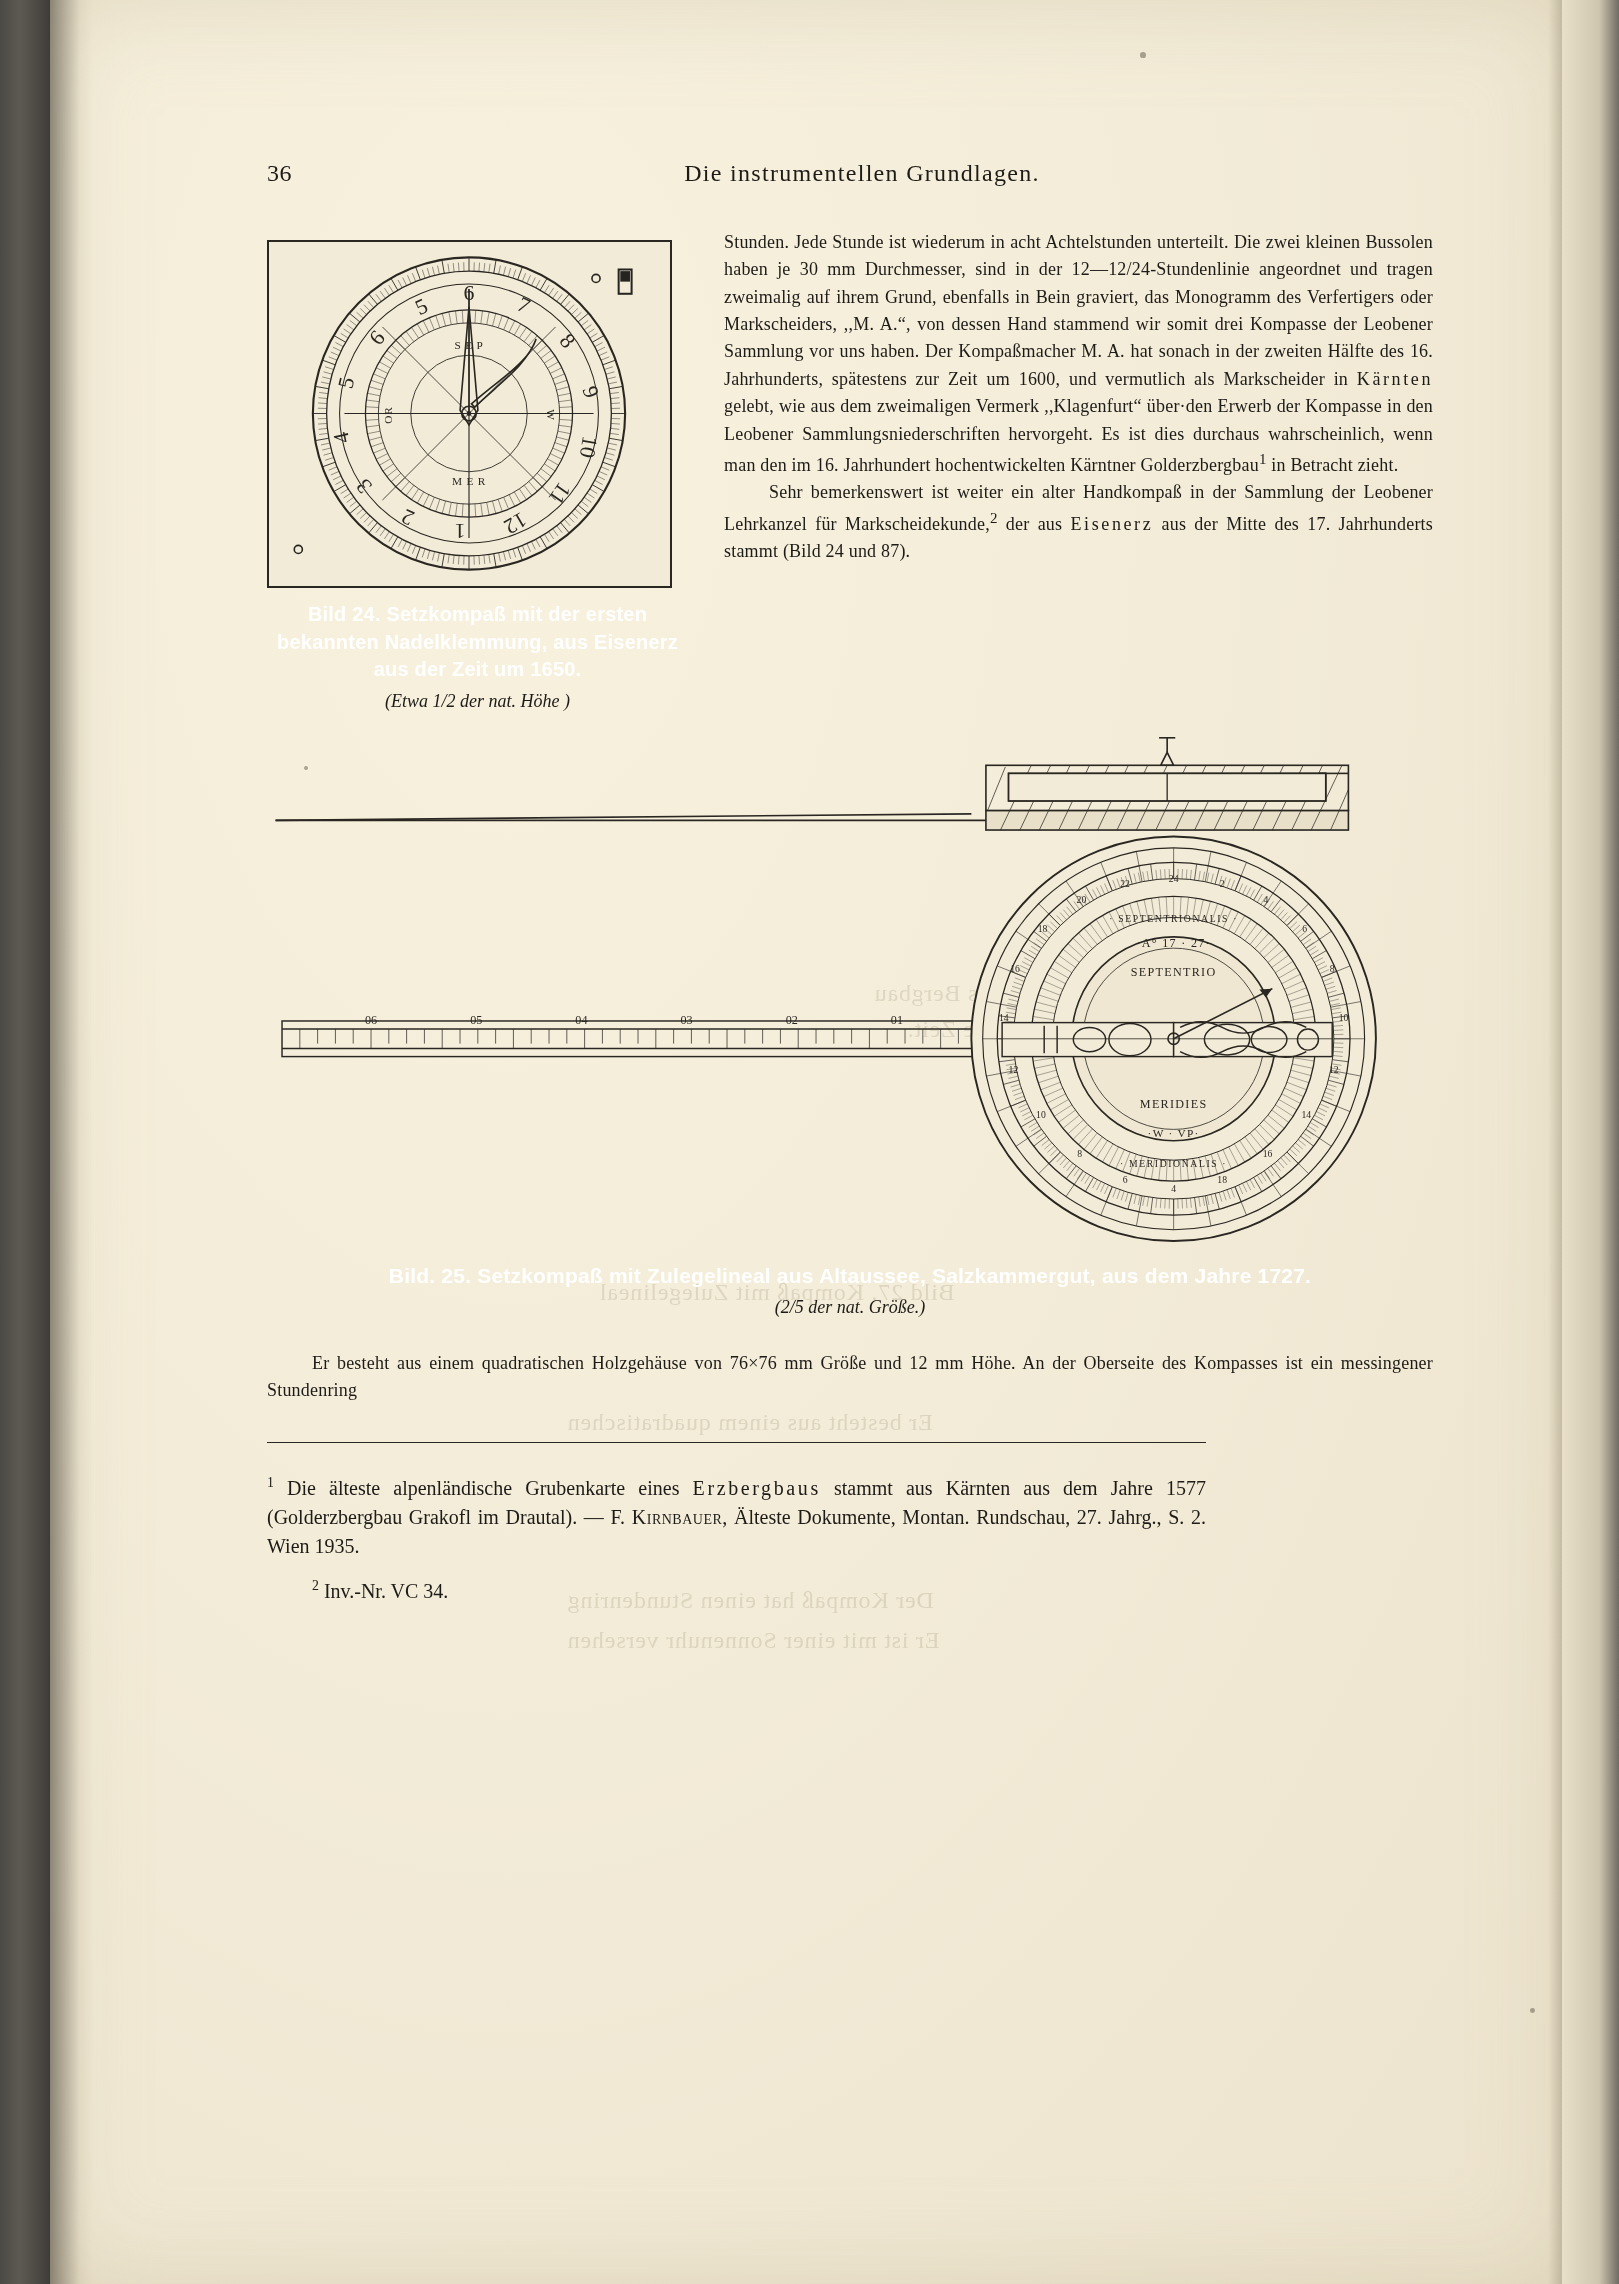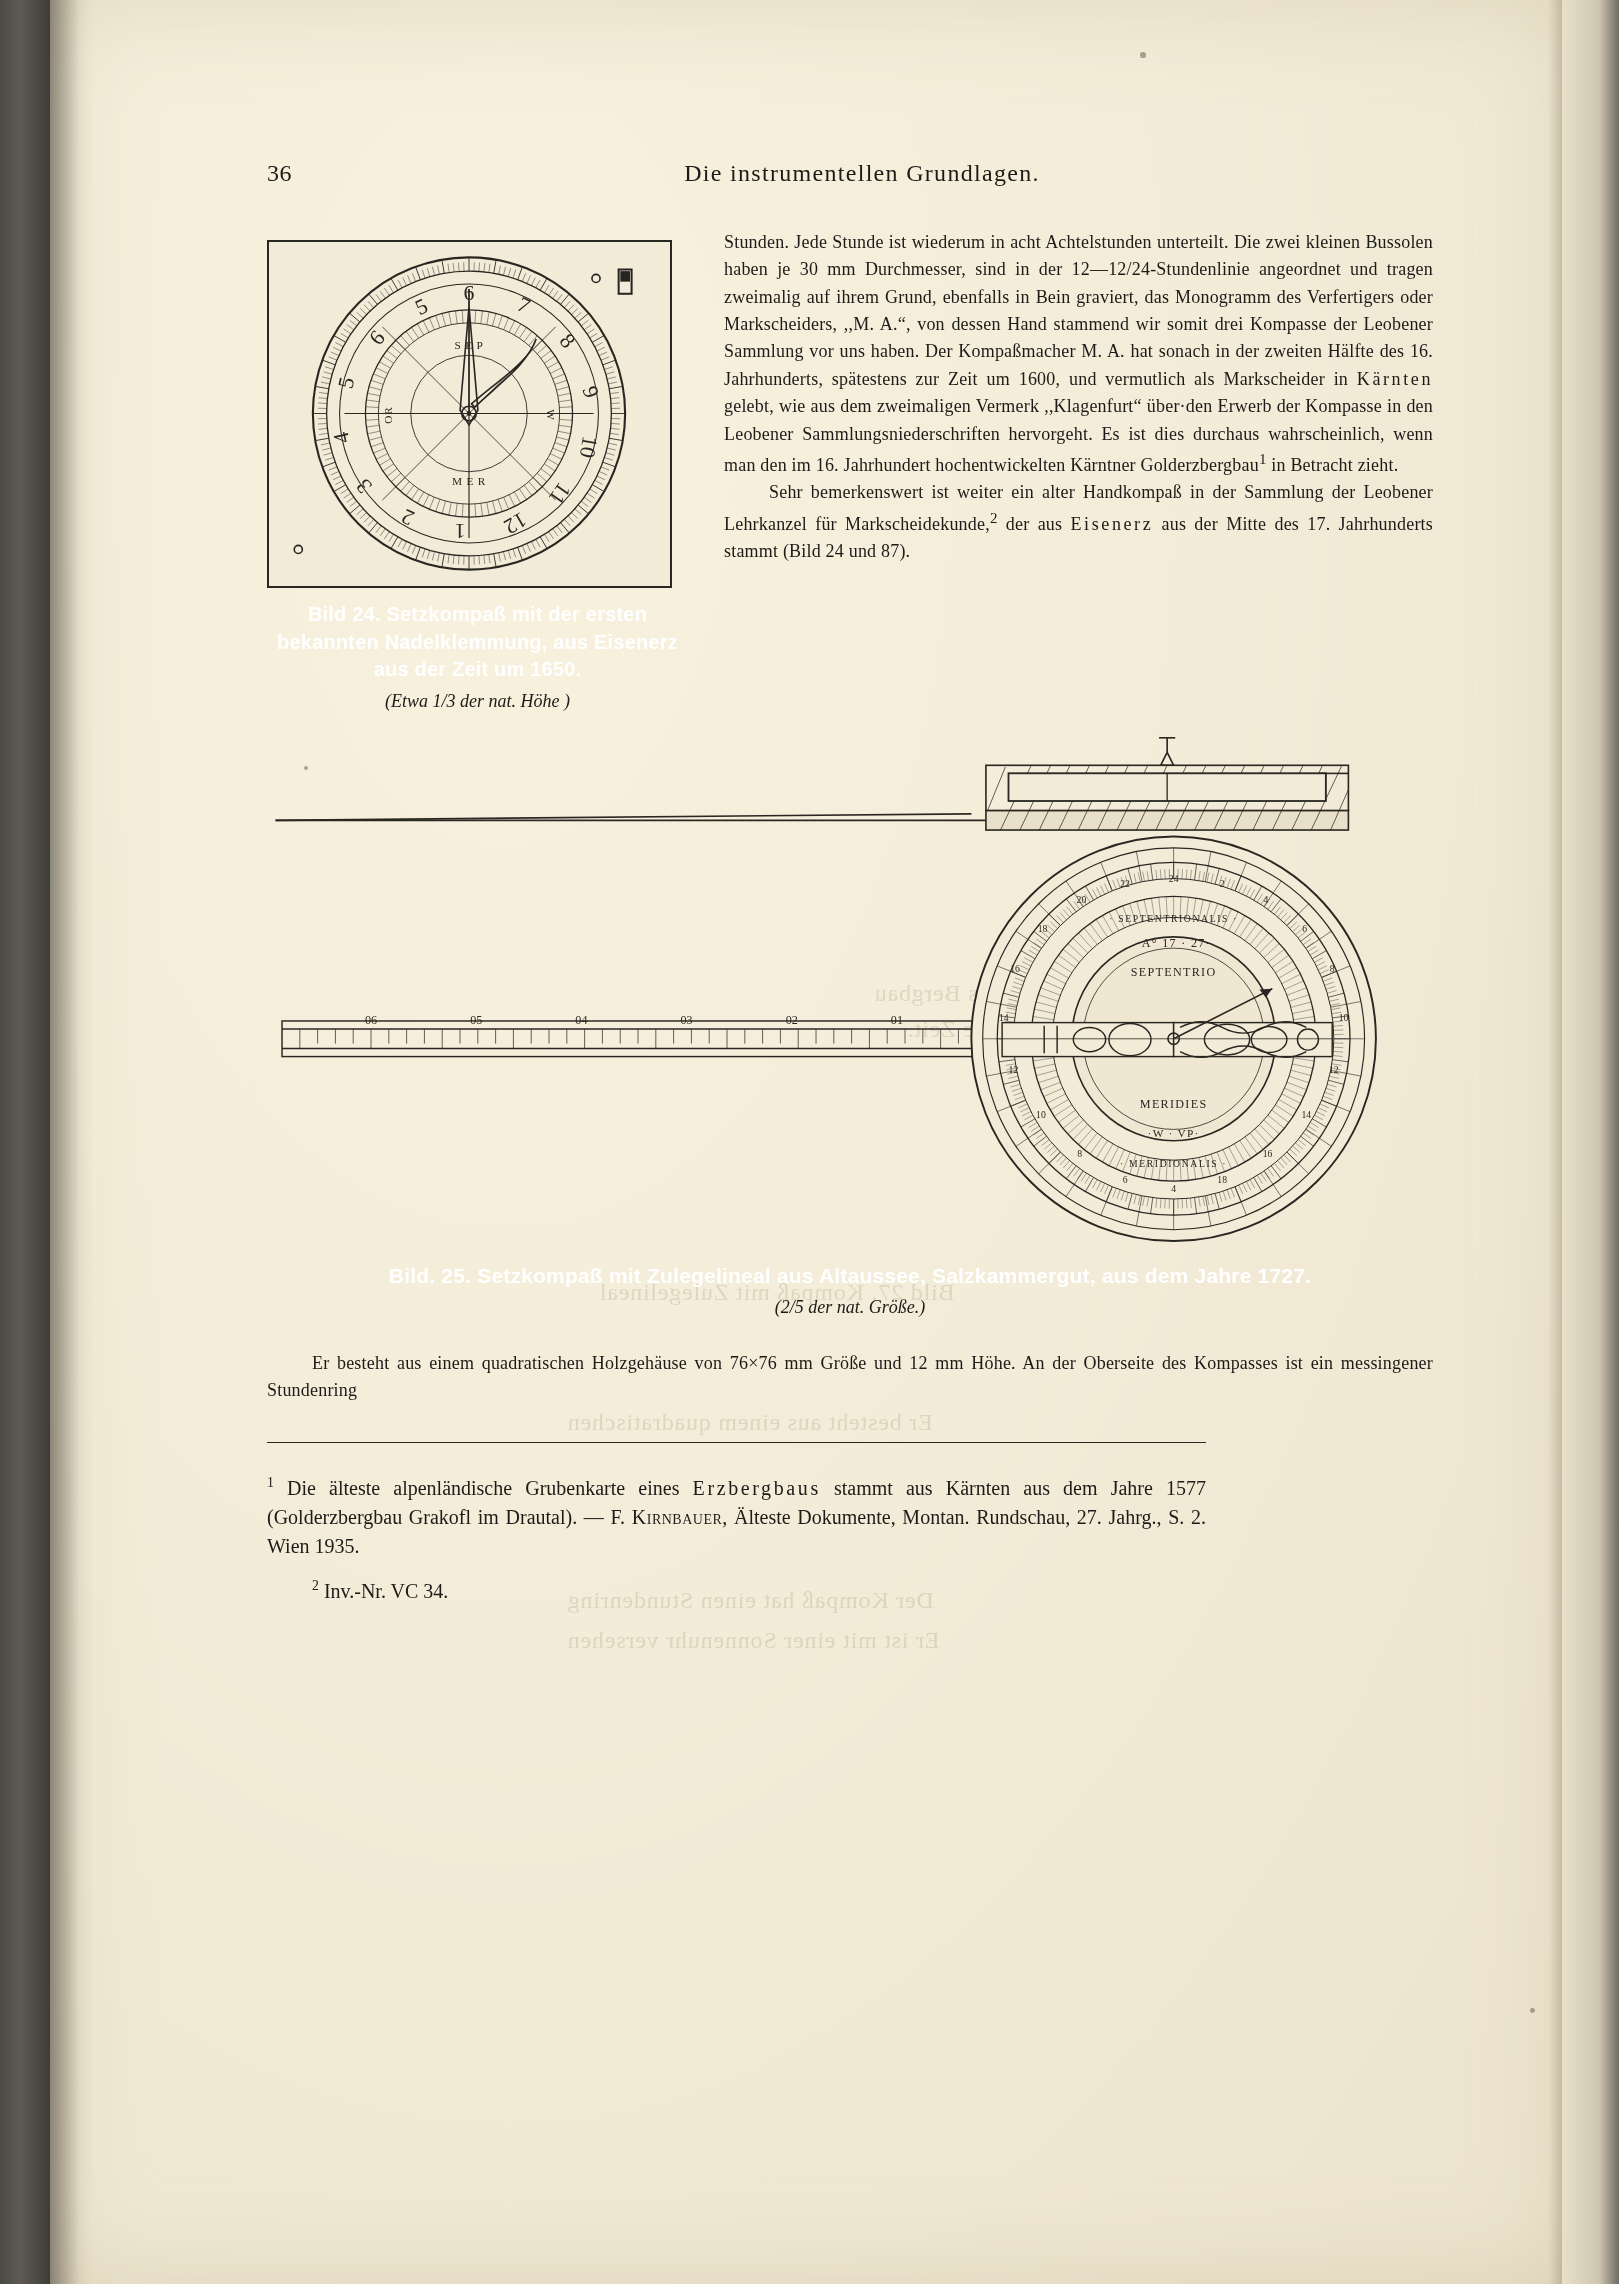--- a/index.html
+++ b/index.html
@@ -547,21 +547,21 @@
           <g fill="#2a2722" font-family="Liberation Serif, serif" font-size="14" letter-spacing="1">
             <text x="247" y="132" text-anchor="middle">S E P</text>
             <text x="247" y="300" text-anchor="middle">M E R</text>
             <text transform="translate(152,214) rotate(-90)" text-anchor="middle">OR</text>
             <text transform="translate(344,214) rotate(90)" text-anchor="middle">W</text>
           </g>
         </svg>
       </div>
       <div class="fig-caption">Bild 24. Setzkompaß mit der ersten bekannten Nadelklemmung, aus Eisenerz aus der Zeit um 1650.</div>
       <div class="fig-subcaption">
-        <span>(Etwa </span><span>1/3</span><span> der nat. Höhe )</span>
+        <span>(Etwa </span><span>1/2</span><span> der nat. Höhe )</span>
       </div>
     </div>
 
     <p class="body"><span>Stunden.  Jede Stunde ist wiederum in acht Achtelstunden unterteilt.  Die zwei kleinen Bussolen haben je 30 mm Durchmesser, sind in der 12—12/24-Stundenlinie angeordnet und tragen zweimalig auf ihrem Grund, ebenfalls in Bein graviert, das Monogramm des Verfertigers oder Markscheiders, ,,M. A.“, von dessen Hand stammend wir somit drei Kompasse der Leobener Sammlung vor uns haben.  Der Kompaßmacher M. A. hat sonach in der zweiten Hälfte des 16. Jahrhunderts, spätestens zur Zeit um 1600, und vermutlich als Markscheider in </span><span class="sp">Kärnten</span><span> gelebt, wie aus dem zweimaligen Vermerk ,,Klagenfurt“ über·den Erwerb der Kompasse in den Leobener Sammlungsniederschriften hervorgeht.  Es ist dies durchaus wahrscheinlich, wenn man den im 16. Jahrhundert hochentwickelten Kärntner Golderzbergbau</span><sup>1</sup><span> in Betracht zieht.</span></p>
 
     <p class="body indent"><span>Sehr bemerkenswert ist weiter ein alter Handkompaß in der Sammlung der Leobener Lehrkanzel für Markscheidekunde,</span><sup>2</sup><span> der aus </span><span class="sp">Eisenerz</span><span> aus der Mitte des 17. Jahrhunderts stammt (Bild 24 und 87).</span></p>
 
 
     <div class="fig25">
       <div class="fig25-art">

